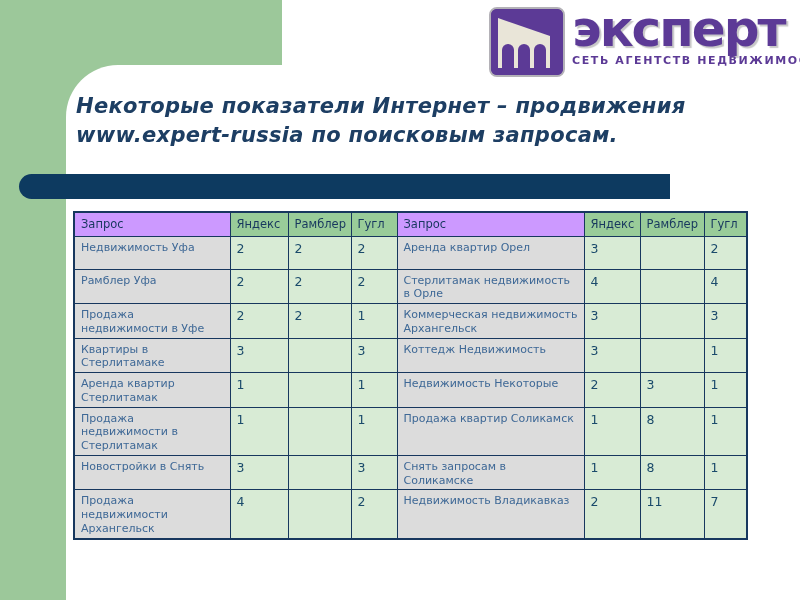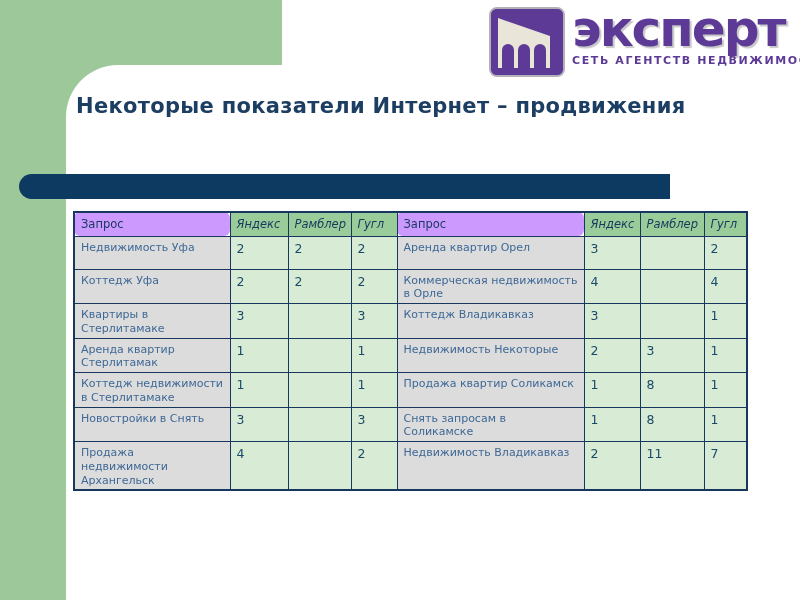--- a/index.html
+++ b/index.html
@@ -51,20 +51,21 @@
   .logo-tagline{
     color:var(--logo-purple);
     font-size:11px;font-weight:bold;letter-spacing:1.6px;
     margin-top:3px;white-space:nowrap;
   }
   .slide-title{
     position:absolute;left:76px;top:92px;width:650px;margin:0;
     color:var(--title-navy);
     font-size:21px;font-weight:bold;line-height:1.38;
     letter-spacing:0.3px;
+    font-style:italic;
   }
   .divider-bar{
     position:absolute;left:19px;top:174px;width:651px;height:25px;
     background:var(--navy-bar);
     border-radius:13px 0 0 13px;
   }
   table.rank-table{
     position:absolute;left:73px;top:211px;width:673px;
     border-collapse:collapse;table-layout:fixed;
     border:2px solid var(--border-navy);
@@ -74,22 +75,22 @@
     vertical-align:top;
     padding:4px 6px 2px 6px;
     overflow:hidden;
     line-height:1.25;
   }
   .rank-table thead tr{height:24px;}
   .rank-table thead th{
     font-weight:normal;text-align:left;
     font-size:11.5px;color:var(--border-navy);
   }
-  .rank-table thead th.qcol{background:var(--violet);border-radius:6px;}
-  .rank-table thead th.ncol{background:var(--hdr-green);font-style:italic;}
+  .rank-table thead th.qcol{background:var(--violet);}
+  .rank-table thead th.ncol{background:var(--hdr-green);}
   .rank-table tbody tr{height:33px;}
   .rank-table tbody td.qcol{
     background:var(--cell-gray);
     color:var(--query-blue);
     font-size:11px;
   }
   .rank-table tbody td.ncol{
     background:var(--cell-green);
     color:var(--num-navy);
     font-size:12.5px;
@@ -112,20 +113,21 @@
     </svg>
   </div>
   <div class="logo-textcol">
     <div class="logo-brand">эксперт</div>
     <div class="logo-tagline">СЕТЬ АГЕНТСТВ НЕДВИЖИМОСТИ</div>
   </div>
 </div>
 
 <h1 class="slide-title">
   <span>Некоторые показатели Интернет – продвижения</span><br>
+  <span>www.expert-russia по поисковым запросам.</span>
 </h1>
 
 <div class="divider-bar"></div>
 
 <table class="rank-table">
   <colgroup>
     <col style="width:156px">
       <col style="width:58px">
       <col style="width:63px">
       <col style="width:46px">
@@ -151,51 +153,61 @@
         <td class="qcol">Недвижимость Уфа</td>
         <td class="ncol">2</td>
         <td class="ncol">2</td>
         <td class="ncol">2</td>
         <td class="qcol">Аренда квартир Орел</td>
         <td class="ncol">3</td>
         <td class="ncol"></td>
         <td class="ncol">2</td>
       </tr>
       <tr>
-        <td class="qcol">Коттедж Уфа</td>
-        <td class="ncol">2</td>
-        <td class="ncol">2</td>
-        <td class="ncol">2</td>
-        <td class="qcol">Коммерческая недвижимость в Орле</td>
+        <td class="qcol">Рамблер Уфа</td>
+        <td class="ncol">2</td>
+        <td class="ncol">2</td>
+        <td class="ncol">2</td>
+        <td class="qcol">Стерлитамак недвижимость в Орле</td>
         <td class="ncol">4</td>
         <td class="ncol"></td>
         <td class="ncol">4</td>
       </tr>
       <tr>
+        <td class="qcol">Продажа недвижимости в Уфе</td>
+        <td class="ncol">2</td>
+        <td class="ncol">2</td>
+        <td class="ncol">1</td>
+        <td class="qcol">Коммерческая недвижимость Архангельск</td>
+        <td class="ncol">3</td>
+        <td class="ncol"></td>
+        <td class="ncol">3</td>
+      </tr>
+      <tr>
         <td class="qcol">Квартиры в Стерлитамаке</td>
         <td class="ncol">3</td>
         <td class="ncol"></td>
         <td class="ncol">3</td>
-        <td class="qcol">Коттедж Владикавказ</td>
+        <td class="qcol">Коттедж Недвижимость</td>
         <td class="ncol">3</td>
         <td class="ncol"></td>
         <td class="ncol">1</td>
       </tr>
       <tr>
         <td class="qcol">Аренда квартир Стерлитамак</td>
         <td class="ncol">1</td>
         <td class="ncol"></td>
         <td class="ncol">1</td>
         <td class="qcol">Недвижимость Некоторые</td>
         <td class="ncol">2</td>
         <td class="ncol">3</td>
         <td class="ncol">1</td>
       </tr>
       <tr>
-        <td class="qcol">Коттедж недвижимости в Стерлитамаке</td>
+        <td class="qcol">Продажа недвижимости в Стерлитамак</td>
         <td class="ncol">1</td>
         <td class="ncol"></td>
         <td class="ncol">1</td>
         <td class="qcol">Продажа квартир Соликамск</td>
         <td class="ncol">1</td>
         <td class="ncol">8</td>
         <td class="ncol">1</td>
       </tr>
       <tr>
         <td class="qcol">Новостройки в Снять</td>

